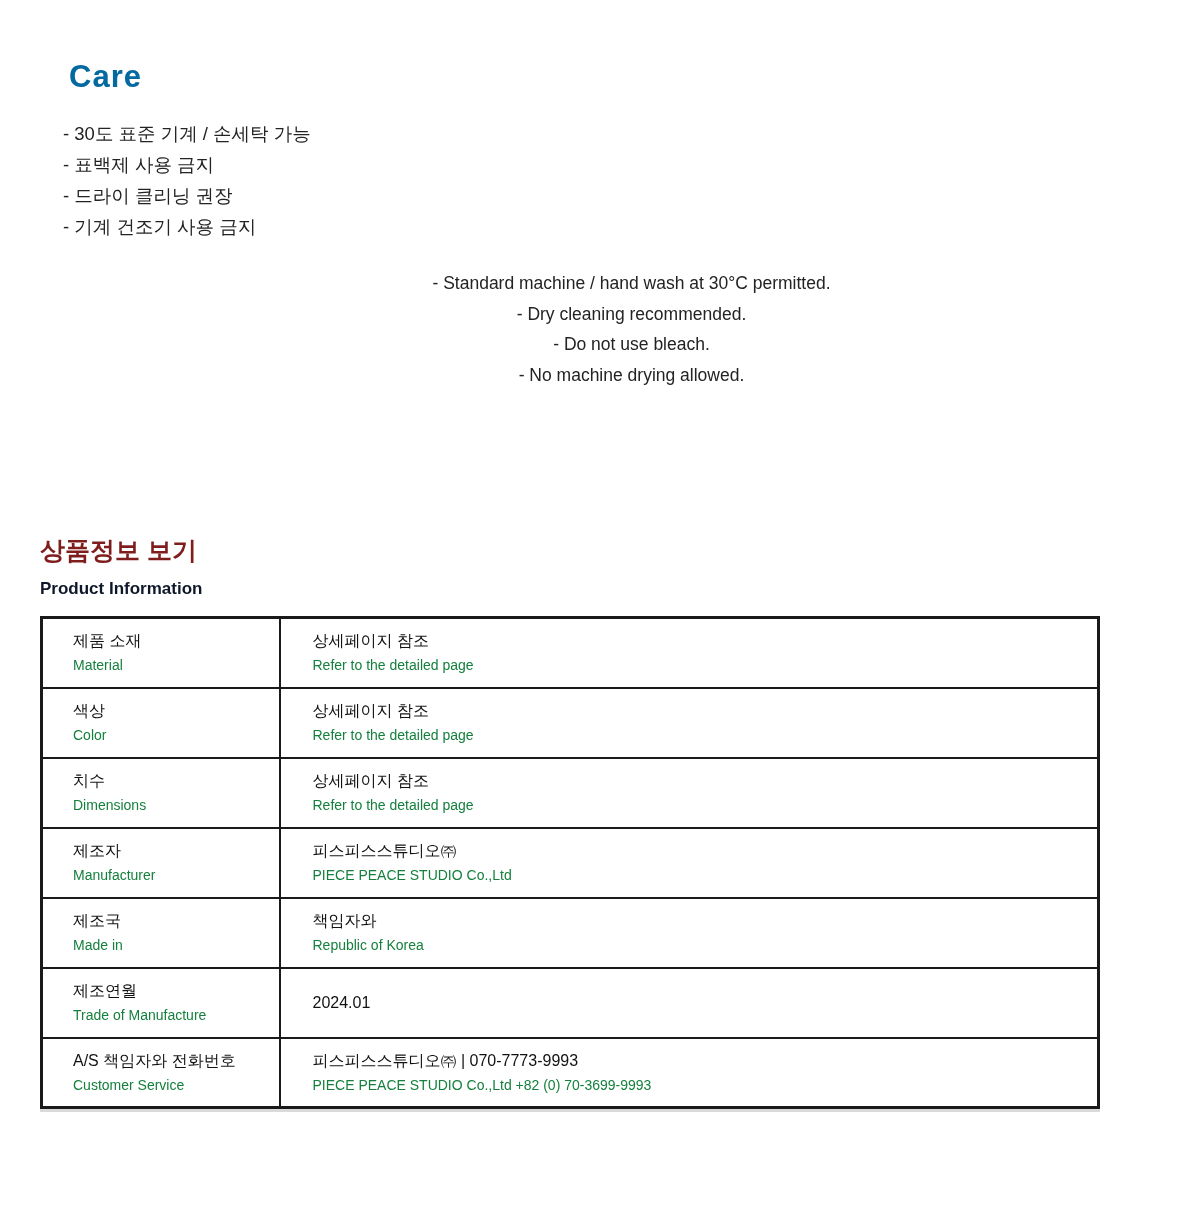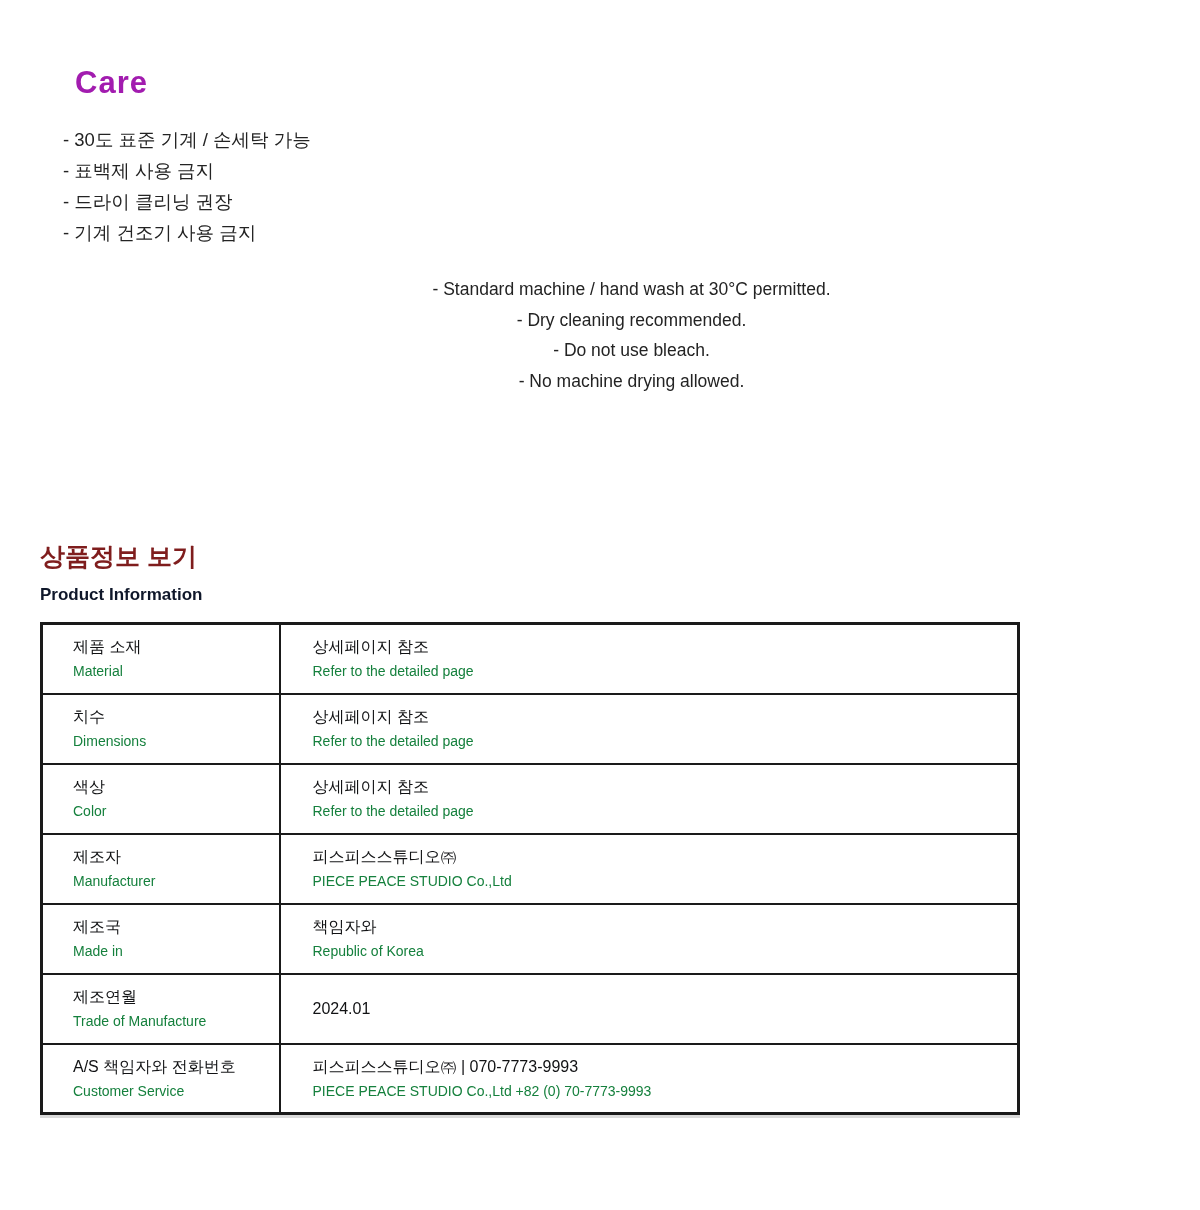--- a/index.html
+++ b/index.html
@@ -13,26 +13,26 @@
     height: 1210px;
     font-family: "Liberation Sans", "DejaVu Sans", sans-serif;
     color: #1d1d1f;
     overflow: hidden;
   }
   .page { width: 1200px; height: 1210px; background: #ffffff; }
 
   
   .care-section { padding: 54px 0 0 63px; }
   .care-title {
-    margin: 12px;
+    margin: 6px;
     font-size: 31px;
     line-height: 34px;
     font-weight: 600;
     letter-spacing: 1px;
-    color: #a21caf;
+    color: #0369a1;
   }
   .care-list { margin-top: 24px; }
   .care-list .care-line {
     font-size: 18.5px;
     line-height: 31px;
     color: #232323;
   }
   .care-list.en { margin-top: 26px; text-align: center; }
   .care-list.en .care-line {
     font-size: 17.5px;
@@ -52,21 +52,21 @@
     margin-top: 12px;
     font-size: 17px;
     line-height: 22px;
     font-weight: 600;
     color: #0f172a;
   }
 
   
   .pinfo-table {
     margin-top: 16px;
-    width: 980px;
+    width: 1060px;
     border-collapse: collapse;
     table-layout: fixed;
     box-shadow: 0 3px 0 rgba(150,150,150,0.35);
     padding-left: 40px;
   }
   .pinfo-table, .pinfo-table td { border: 2px solid #1a1a1a; }
   .pinfo-table { border-width: 3px; }
   .pinfo-table tr { height: 70px; }
   .pinfo-table td { vertical-align: middle; padding: 8px 10px 8px 30px; }
   td.cell-label { width: 238px; }
@@ -118,32 +118,32 @@
             <div class="t-ko">제품 소재</div>
             <div class="t-en">Material</div>
           </td>
           <td class="cell-value">
             <div class="t-ko">상세페이지 참조</div>
             <div class="t-en">Refer to the detailed page</div>
           </td>
         </tr>
         <tr>
           <td class="cell-label">
-            <div class="t-ko">치수</div>
-            <div class="t-en">Dimensions</div>
+            <div class="t-ko">색상</div>
+            <div class="t-en">Color</div>
           </td>
           <td class="cell-value">
             <div class="t-ko">상세페이지 참조</div>
             <div class="t-en">Refer to the detailed page</div>
           </td>
         </tr>
         <tr>
           <td class="cell-label">
-            <div class="t-ko">색상</div>
-            <div class="t-en">Color</div>
+            <div class="t-ko">치수</div>
+            <div class="t-en">Dimensions</div>
           </td>
           <td class="cell-value">
             <div class="t-ko">상세페이지 참조</div>
             <div class="t-en">Refer to the detailed page</div>
           </td>
         </tr>
         <tr>
           <td class="cell-label">
             <div class="t-ko">제조자</div>
             <div class="t-en">Manufacturer</div>
@@ -173,20 +173,20 @@
 
           </td>
         </tr>
         <tr>
           <td class="cell-label">
             <div class="t-ko">A/S 책임자와 전화번호</div>
             <div class="t-en">Customer Service</div>
           </td>
           <td class="cell-value">
             <div class="t-ko">피스피스스튜디오㈜ | 070-7773-9993</div>
-            <div class="t-en">PIECE PEACE STUDIO Co.,Ltd +82 (0) 70-7773-9993</div>
+            <div class="t-en">PIECE PEACE STUDIO Co.,Ltd +82 (0) 70-3699-9993</div>
           </td>
         </tr>
       </tbody>
     </table>
   </section>
 
 </div>
 
 </body></html>

